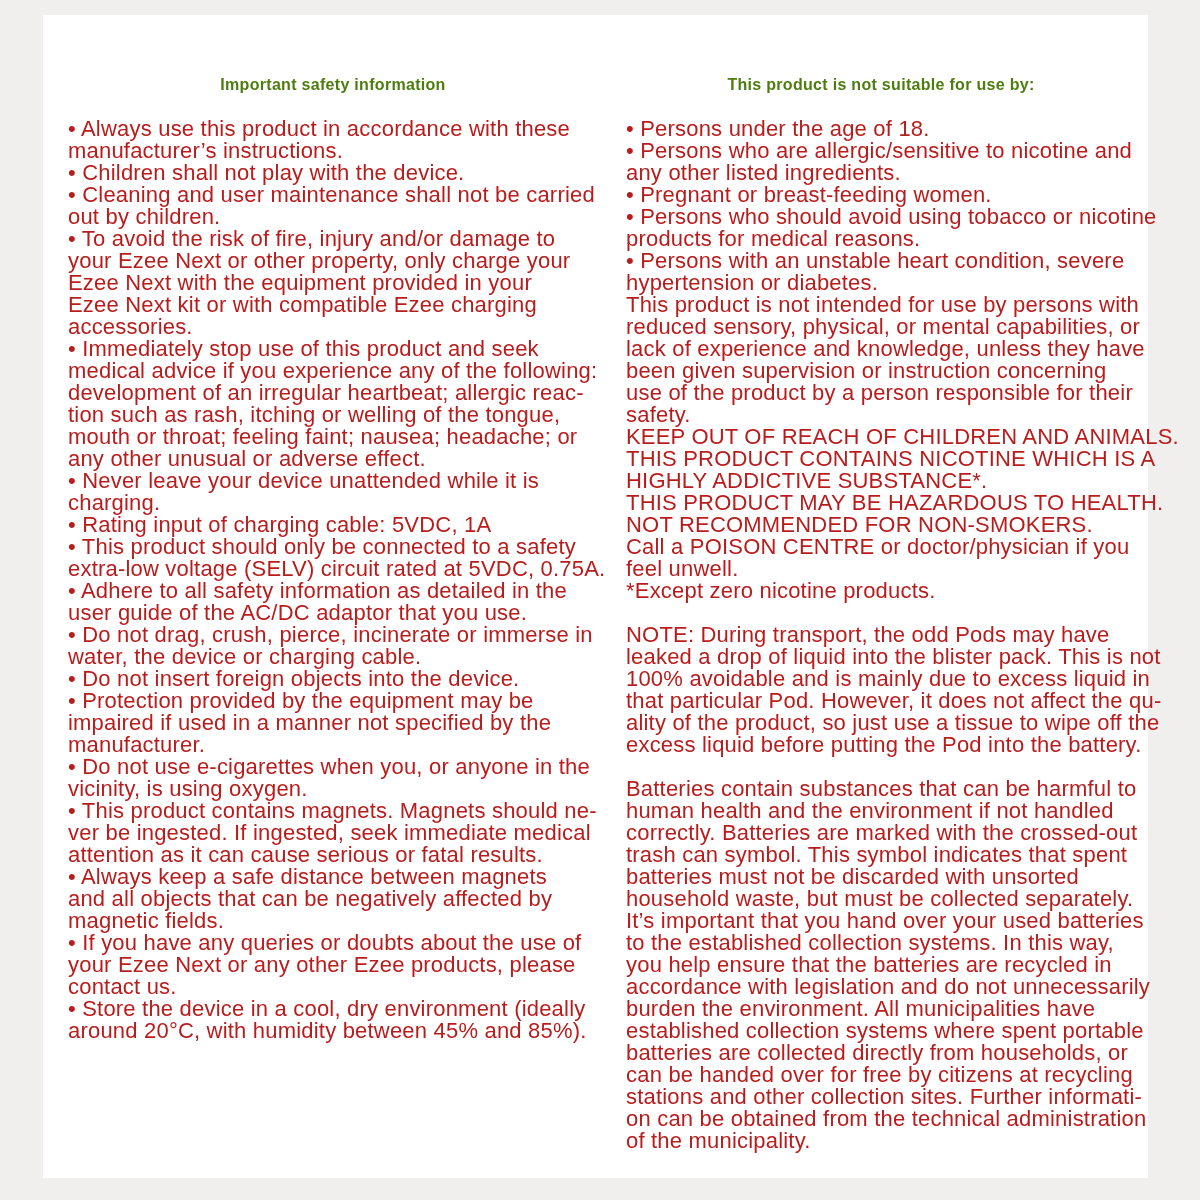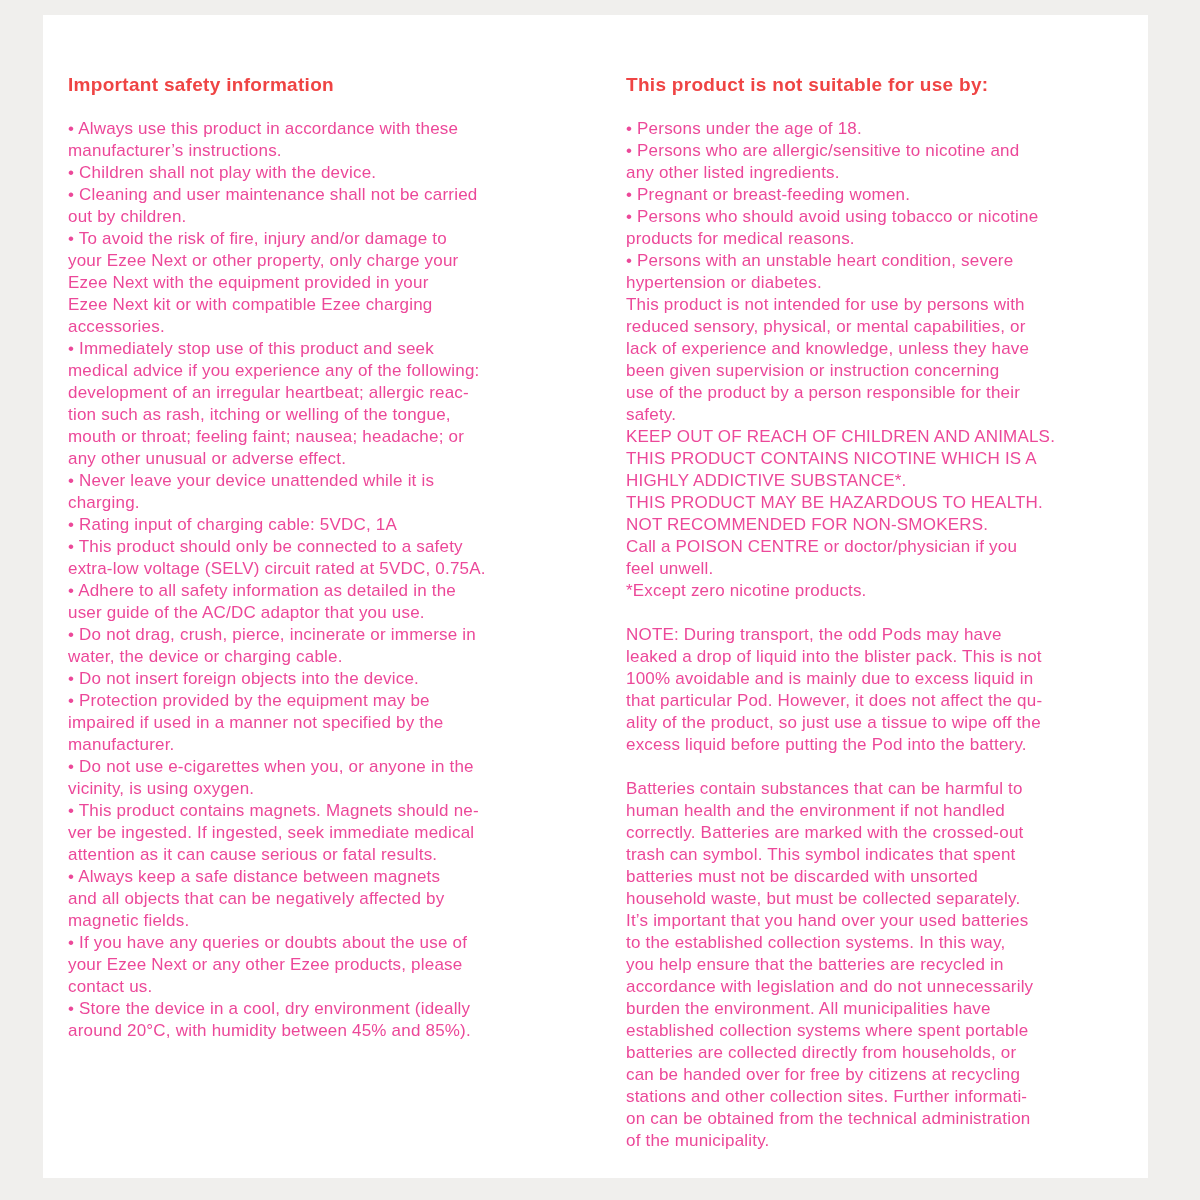--- a/index.html
+++ b/index.html
@@ -23,31 +23,32 @@
     background: #ffffff;
   }
   .col {
     position: absolute;
     top: 58px;
   }
   .col-left  { left: 25px;  width: 530px; }
   .col-right { left: 583px; width: 510px; }
   .col h2 {
     margin: 0 0 21px 0;
-    font-size: 19px;
+    font-size: 16px;
     line-height: 24px;
     font-weight: 700;
     letter-spacing: 0.3px;
-    color: #ef4444;
+    color: #4d7c0f;
+    text-align: center;
   }
   .body-text {
-    font-size: 17px;
+    font-size: 22px;
     line-height: 22px;
     letter-spacing: 0.2px;
-    color: #ec4899;
+    color: #b91c1c;
     white-space: pre;
   }
 </style>
 </head>
 <body>
 
 <div class="card">
 
   <section class="col col-left">
     <h2>Important safety information</h2>

